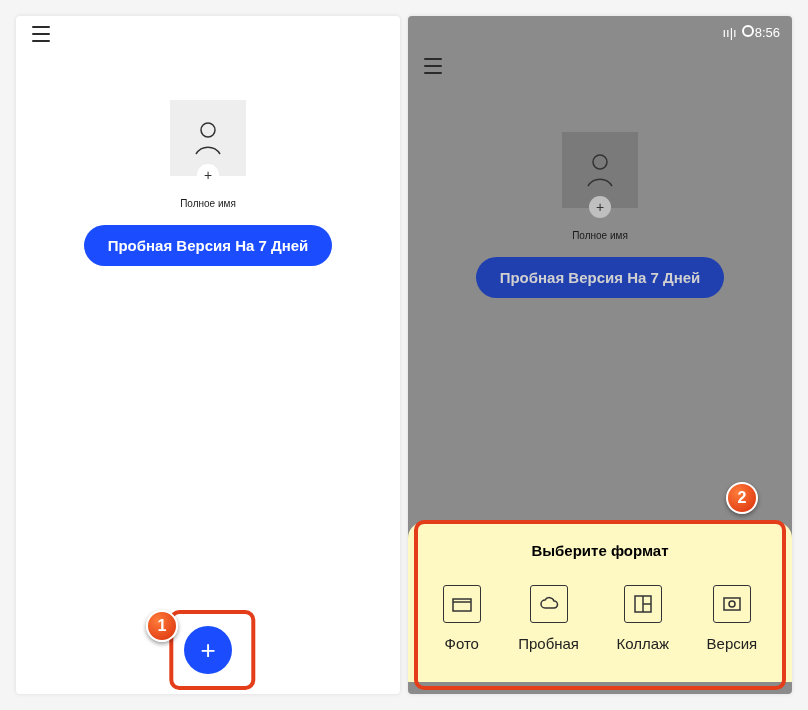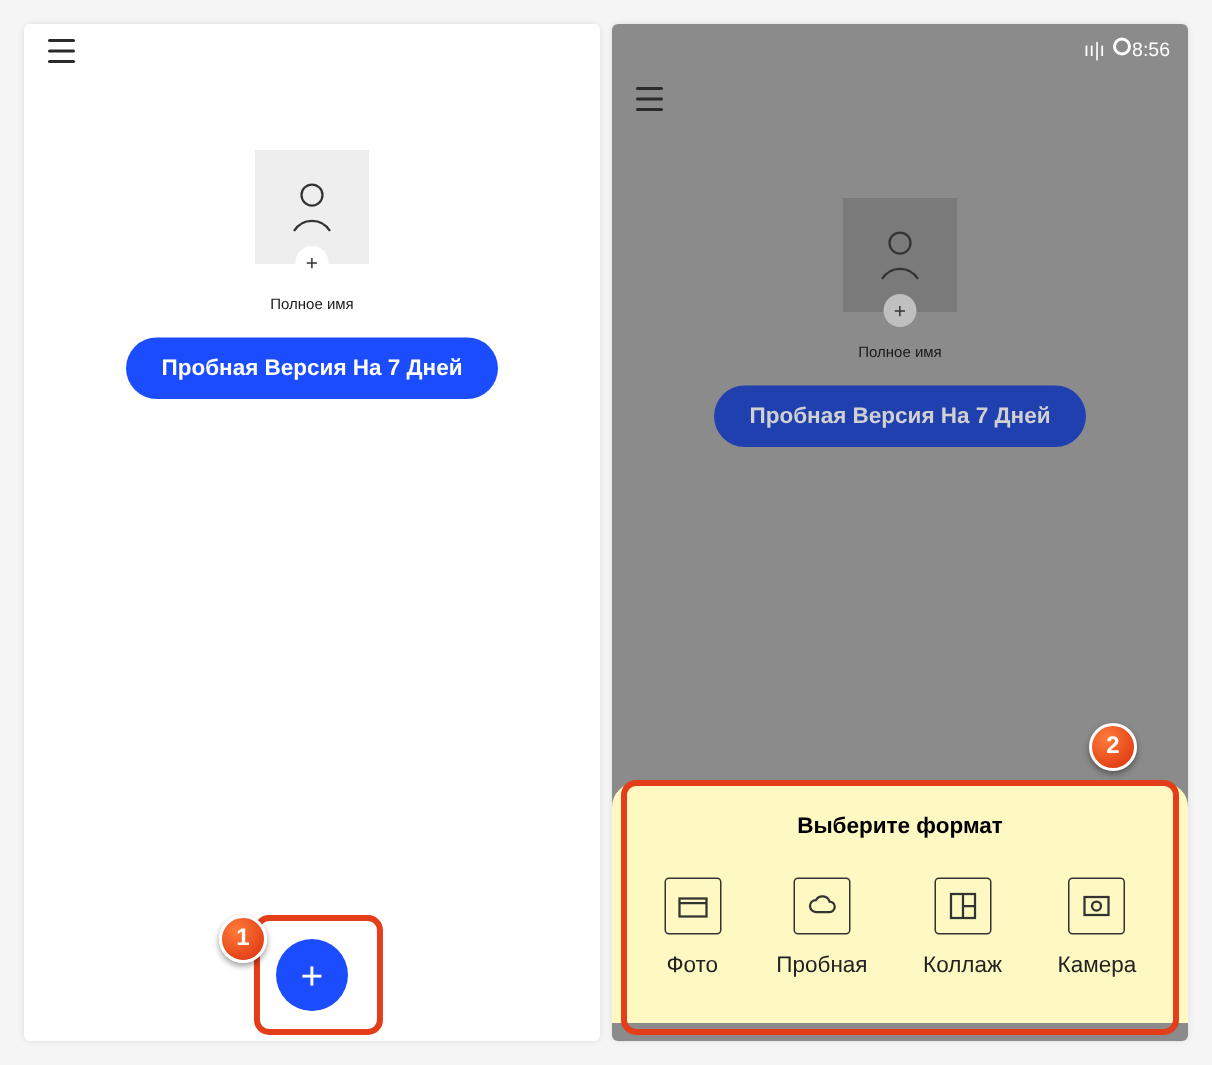--- a/index.html
+++ b/index.html
@@ -293,19 +293,19 @@
         </div>
         <span class="format-label">Коллаж</span>
       </div>
       <div class="format-item">
         <div class="format-icon">
           <svg width="22" height="22" viewBox="0 0 22 22" class="inner-svg">
               <rect x="3" y="5" width="16" height="12"></rect>
               <circle cx="11" cy="11" r="3"></circle>
             </svg>
         </div>
-        <span class="format-label">Камера</span>
+        <span class="format-label">Версия</span>
       </div>
     </div>
   </div>
   <div class="annotation ann-2"></div>
   <div class="marker marker-2">2</div>
 </div>
 
 </body></html>

